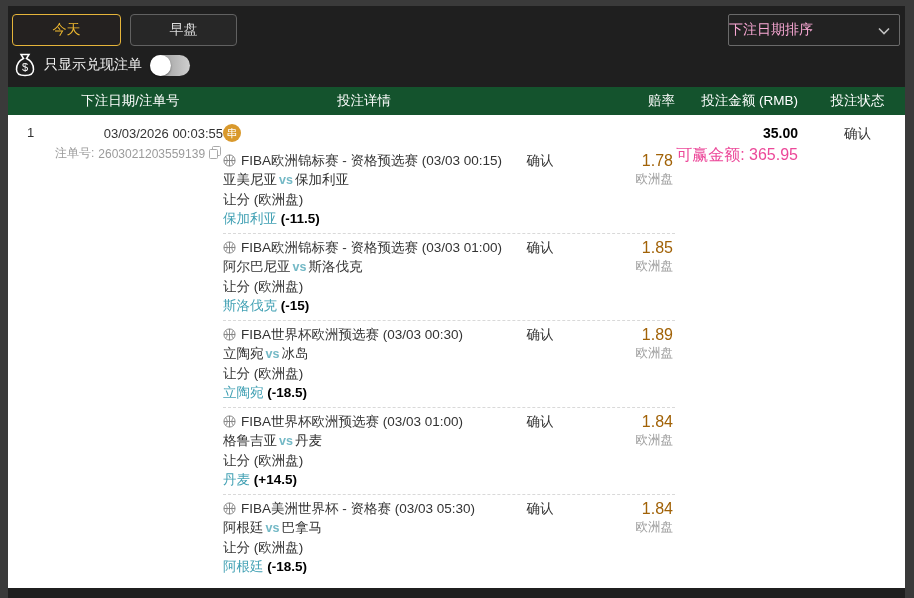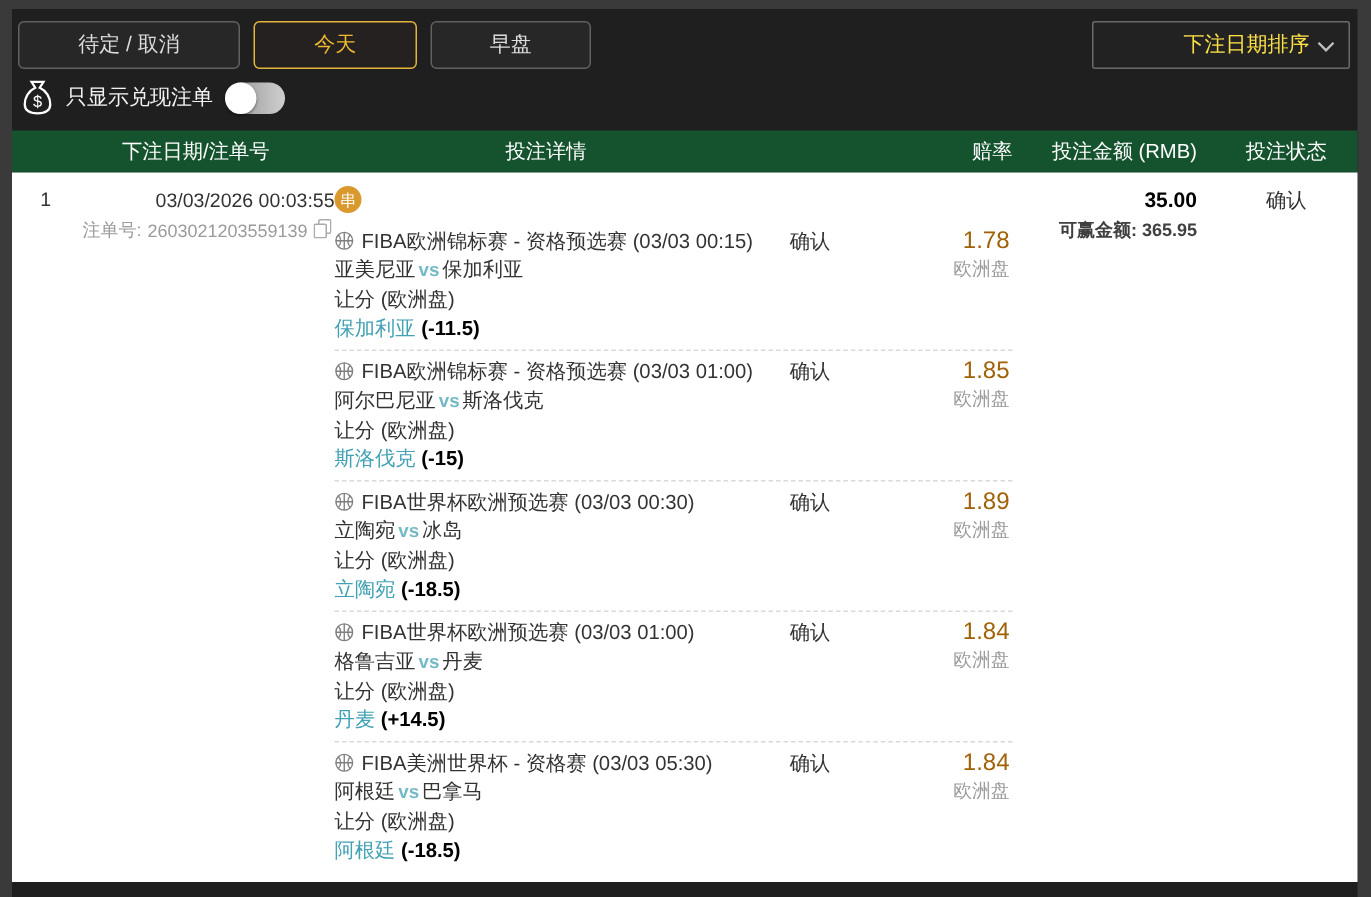--- a/index.html
+++ b/index.html
@@ -18,22 +18,22 @@
 
   .toggle-row { display:flex; align-items:center; gap:8px; margin:7px 0 0 6px; }
   .bag { width:22px; height:24px; }
   .toggle-label { color:#f2f2f2; font-size:14px; }
   .toggle { position:relative; width:40px; height:21px; border-radius:11px;
             background:linear-gradient(90deg,#8f8f8f,#cfcfcf); cursor:pointer; }
   .knob { position:absolute; left:0; top:0; width:21px; height:21px; border-radius:50%;
           background:#ffffff; box-shadow:0 1px 2px rgba(0,0,0,.45); }
 
   .sort-dd { position:absolute; top:8px; right:5px; width:172px; height:32px; border:1px solid #6a6a6a;
-             border-radius:2px; color:#fde047; font-size:14px; display:flex; align-items:center;
-             justify-content:flex-end; padding-right:26px; cursor:pointer; background:#222; }
+             border-radius:2px; color:#f9a8d4; font-size:14px; display:flex; align-items:center;
+             justify-content:flex-start; padding-right:26px; cursor:pointer; background:#222; }
   .sort-dd svg { position:absolute; right:9px; top:12px; }
 
   
   .thead { height:28px; background:#14532d; display:flex; align-items:center; color:#fff; font-size:13.5px; }
   .h-date { width:215px; text-align:center; padding-left:30px; }
   .h-main { flex:1; display:flex; }
   .h-details { flex:1; text-align:center; }
   .h-legstatus { width:70px; }
   .h-odds { width:100px; text-align:right; }
   .h-amount { width:135px; text-align:right; padding-right:12px; }
@@ -65,32 +65,31 @@
   .market { color:#333; }
   .pickline .pick { color:#42a1b4; }
   .pickline .line { color:#000; font-weight:bold; }
   .leg-status { width:70px; text-align:center; font-size:13.5px; color:#333; padding-top:1px; }
   .leg-odds { width:100px; text-align:right; padding-right:2px; }
   .odds-val { font-size:16px; font-weight:normal; color:#a16207; line-height:19px; }
   .odds-type { font-size:12.5px; color:#9b9b9b; line-height:18px; }
 
   .col-amount { width:135px; text-align:right; padding:9px 12px 0 0; }
   .stake { font-size:14px; font-weight:bold; color:#000; line-height:19px; }
-  .potential { font-size:12px; color:#404040; margin-top:2px; white-space:nowrap;font-weight:bold; }
+  .potential { font-size:16px; color:#ec4899; margin-top:2px; white-space:nowrap; }
   .col-state { width:95px; text-align:center; padding-top:10px; font-size:13.5px; color:#333; }
 </style>
 </head>
 <body>
 
 <div class="screen">
   <div class="panel">
 
     <div class="filters-area">
       <div class="btn-row">
-        <div class="fbtn w-pending">待定 / 取消</div>
         <div class="fbtn w-today active">今天</div>
         <div class="fbtn w-early">早盘</div>
       </div>
       <div class="toggle-row">
         <svg class="bag" viewBox="0 0 22 24" fill="none" stroke="#ffffff" stroke-width="1.5">
           <path d="M7 1.5 L15 1.5 L12.5 5.5 C17 7.5 19.5 12 19.5 16.5 C19.5 20.5 16.5 22.5 11 22.5 C5.5 22.5 2.5 20.5 2.5 16.5 C2.5 12 5 7.5 9.5 5.5 Z"></path>
           <text x="11" y="18" font-size="11" fill="#ffffff" stroke="none" text-anchor="middle">$</text>
         </svg>
         <span class="toggle-label">只显示兑现注单</span>
         <div class="toggle">

